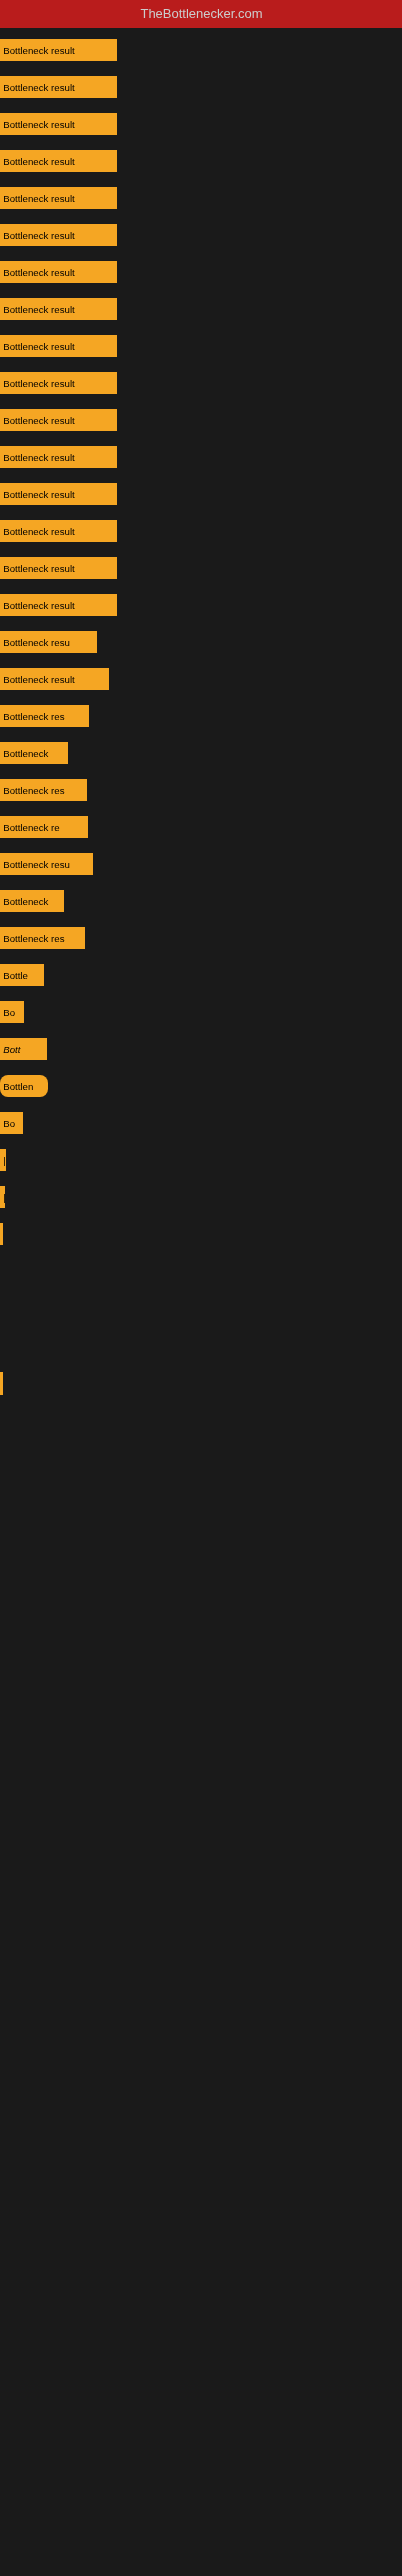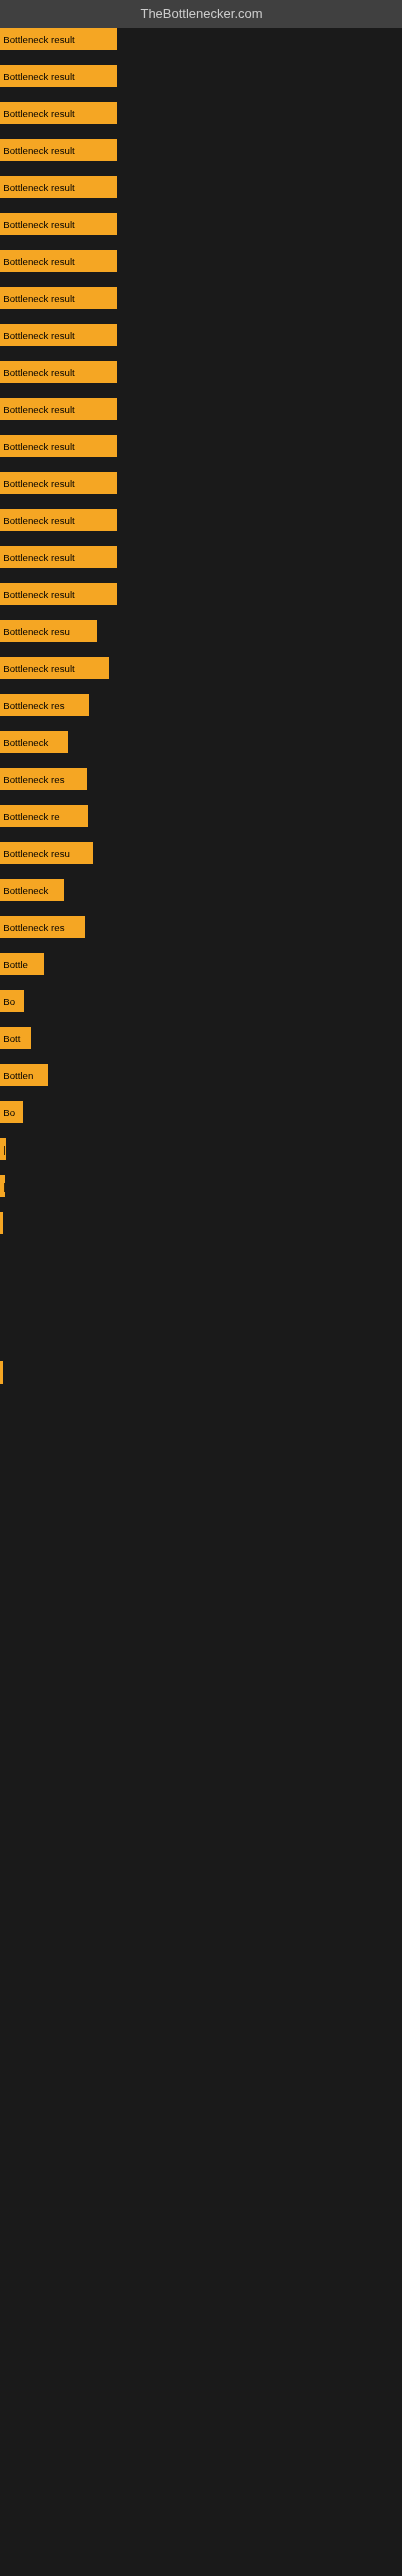--- a/index.html
+++ b/index.html
@@ -12,38 +12,39 @@
       min-height: 2576px;
       background-color: #1a1a1a;
       font-family: Arial, sans-serif;
       position: relative;
     }
     .site-title {
       text-align: center;
       color: #cccccc;
       font-size: 13px;
       padding: 6.4px 0;
-      background-color: #404040;
+      background-color: #b91c1c;
     }
     .bottleneck-bar {
       background-color: #f5a623;
       height: 22.5px;
       display: flex;
       align-items: center;
       padding-left: 3.2px;
       overflow: hidden;
       white-space: nowrap;
     }
     .bottleneck-bar span {
       color: #000000;
       font-size: 9.7px;
       font-weight: normal;
     }
     .row-wrapper {
       margin-bottom: 14.5px;
+      margin-top: 11px;
     }
   </style>
 </head>
 <body>
 
 <div class="site-title">
   <span>TheBottlenecker.com</span>
 </div>
 
 <div id="bars-container">
@@ -176,26 +177,26 @@
       <div class="bottleneck-bar" style="width: 44px;">
         <span>Bottle</span>
       </div>
     </div>
     <div class="row-wrapper">
       <div class="bottleneck-bar" style="width: 24px;">
         <span>Bo</span>
       </div>
     </div>
     <div class="row-wrapper">
-      <div class="bottleneck-bar" style="width: 31px;">
+      <div class="bottleneck-bar" style="width: 47px; font-style: italic;">
         <span>Bott</span>
       </div>
     </div>
     <div class="row-wrapper">
-      <div class="bottleneck-bar" style="width: 48px;">
+      <div class="bottleneck-bar" style="width: 48px; border-radius: 8px;">
         <span>Bottlen</span>
       </div>
     </div>
     <div class="row-wrapper">
       <div class="bottleneck-bar" style="width: 22.5px;">
         <span>Bo</span>
       </div>
     </div>
     <div class="row-wrapper">
       <div class="bottleneck-bar" style="width: 6.4px;">

